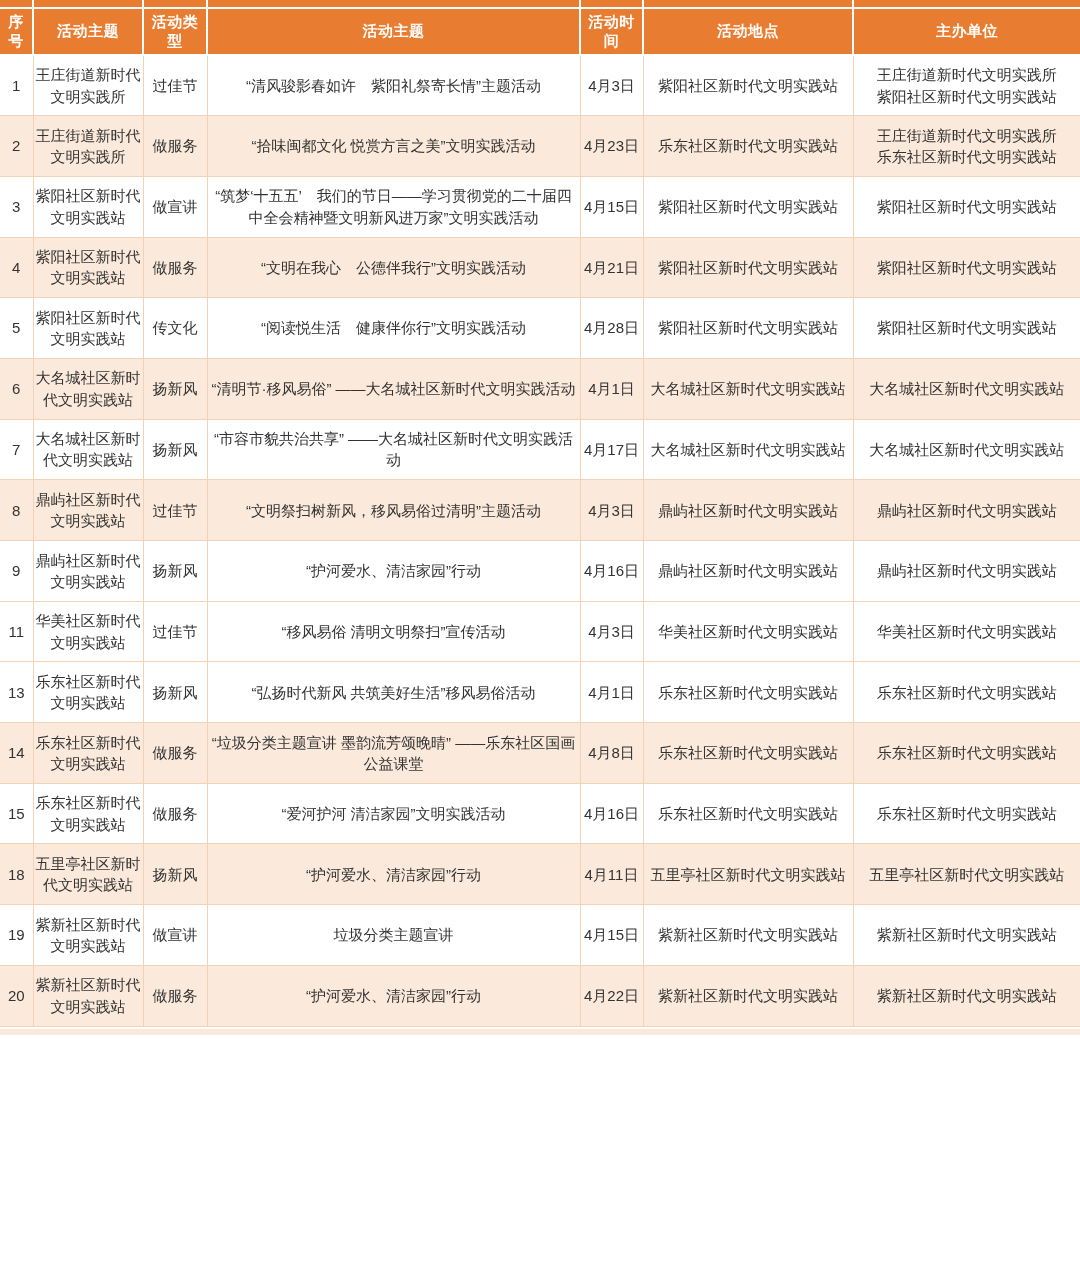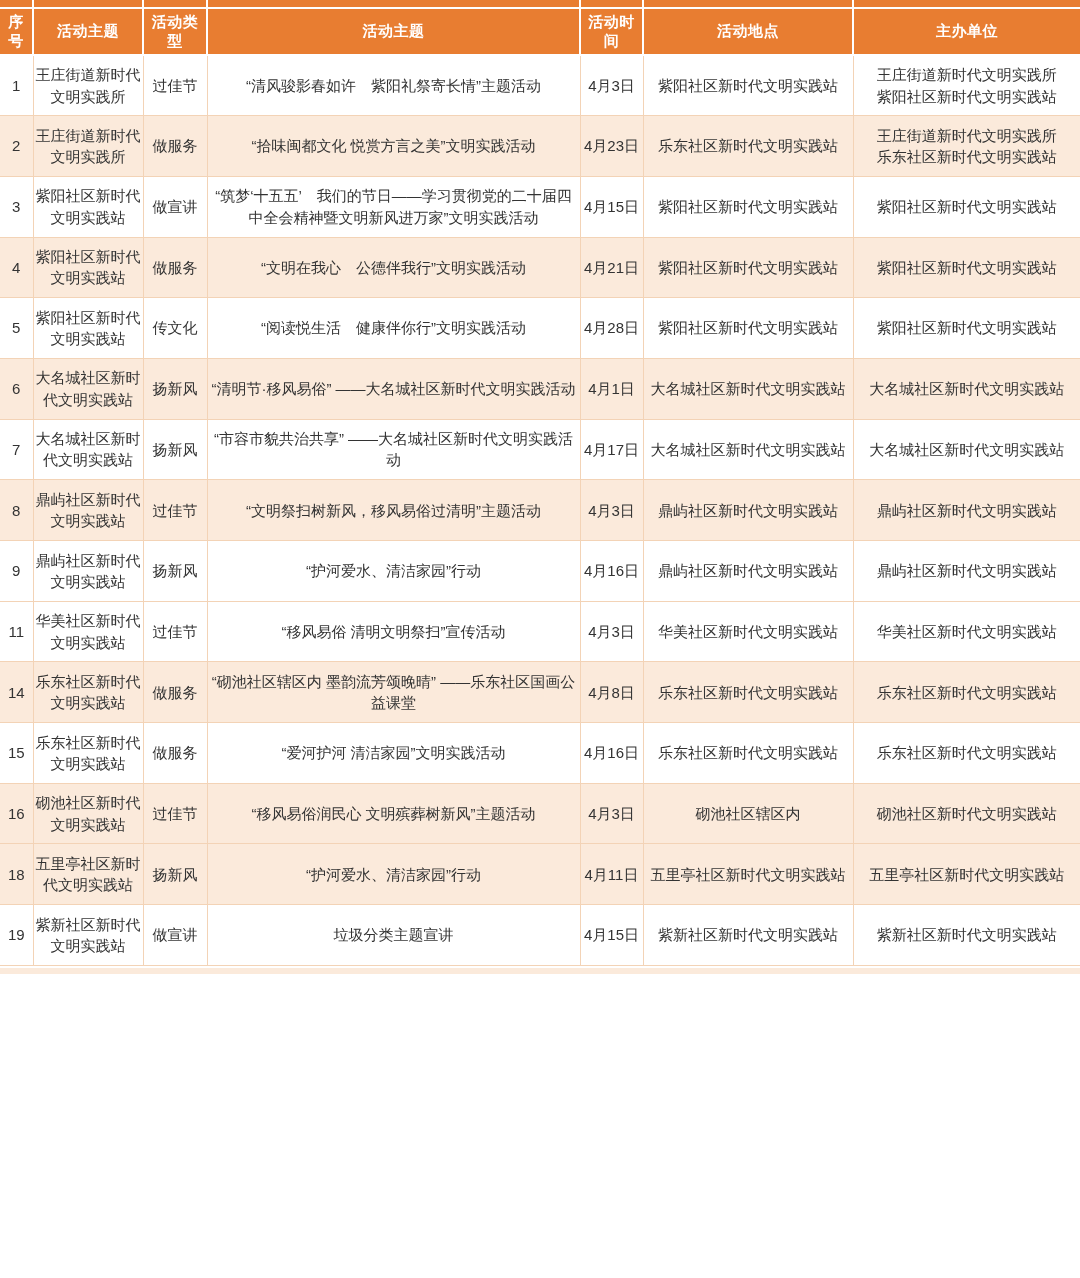--- a/index.html
+++ b/index.html
@@ -194,61 +194,70 @@
         </tr>
         <tr>
           <td>11</td>
           <td>华美社区新时代文明实践站</td>
           <td>过佳节</td>
           <td>“移风易俗 清明文明祭扫”宣传活动</td>
           <td>4月3日</td>
           <td>华美社区新时代文明实践站</td>
           <td>华美社区新时代文明实践站</td>
         </tr>
+        <tr>
+          <td>13</td>
+          <td>乐东社区新时代文明实践站</td>
+          <td>扬新风</td>
+          <td>“弘扬时代新风 共筑美好生活”移风易俗活动</td>
+          <td>4月1日</td>
+          <td>乐东社区新时代文明实践站</td>
+          <td>乐东社区新时代文明实践站</td>
+        </tr>
         <tr class="stripe">
           <td>14</td>
           <td>乐东社区新时代文明实践站</td>
           <td>做服务</td>
-          <td>“砌池社区辖区内 墨韵流芳颂晚晴” ——乐东社区国画公益课堂</td>
+          <td>“垃圾分类主题宣讲 墨韵流芳颂晚晴” ——乐东社区国画公益课堂</td>
           <td>4月8日</td>
           <td>乐东社区新时代文明实践站</td>
           <td>乐东社区新时代文明实践站</td>
         </tr>
         <tr>
           <td>15</td>
           <td>乐东社区新时代文明实践站</td>
           <td>做服务</td>
           <td>“爱河护河 清洁家园”文明实践活动</td>
           <td>4月16日</td>
           <td>乐东社区新时代文明实践站</td>
           <td>乐东社区新时代文明实践站</td>
-        </tr>
-        <tr class="stripe">
-          <td>16</td>
-          <td>砌池社区新时代文明实践站</td>
-          <td>过佳节</td>
-          <td>“移风易俗润民心 文明殡葬树新风”主题活动</td>
-          <td>4月3日</td>
-          <td>砌池社区辖区内</td>
-          <td>砌池社区新时代文明实践站</td>
         </tr>
         <tr class="stripe">
           <td>18</td>
           <td>五里亭社区新时代文明实践站</td>
           <td>扬新风</td>
           <td>“护河爱水、清洁家园”行动</td>
           <td>4月11日</td>
           <td>五里亭社区新时代文明实践站</td>
           <td>五里亭社区新时代文明实践站</td>
         </tr>
         <tr>
           <td>19</td>
           <td>紫新社区新时代文明实践站</td>
           <td>做宣讲</td>
           <td>垃圾分类主题宣讲</td>
           <td>4月15日</td>
+          <td>紫新社区新时代文明实践站</td>
+          <td>紫新社区新时代文明实践站</td>
+        </tr>
+        <tr class="stripe">
+          <td>20</td>
+          <td>紫新社区新时代文明实践站</td>
+          <td>做服务</td>
+          <td>“护河爱水、清洁家园”行动</td>
+          <td>4月22日</td>
           <td>紫新社区新时代文明实践站</td>
           <td>紫新社区新时代文明实践站</td>
         </tr>
       </tbody>
   </table>
   <div class="bottom-strip"></div>
 </div>
 
 </body></html>

